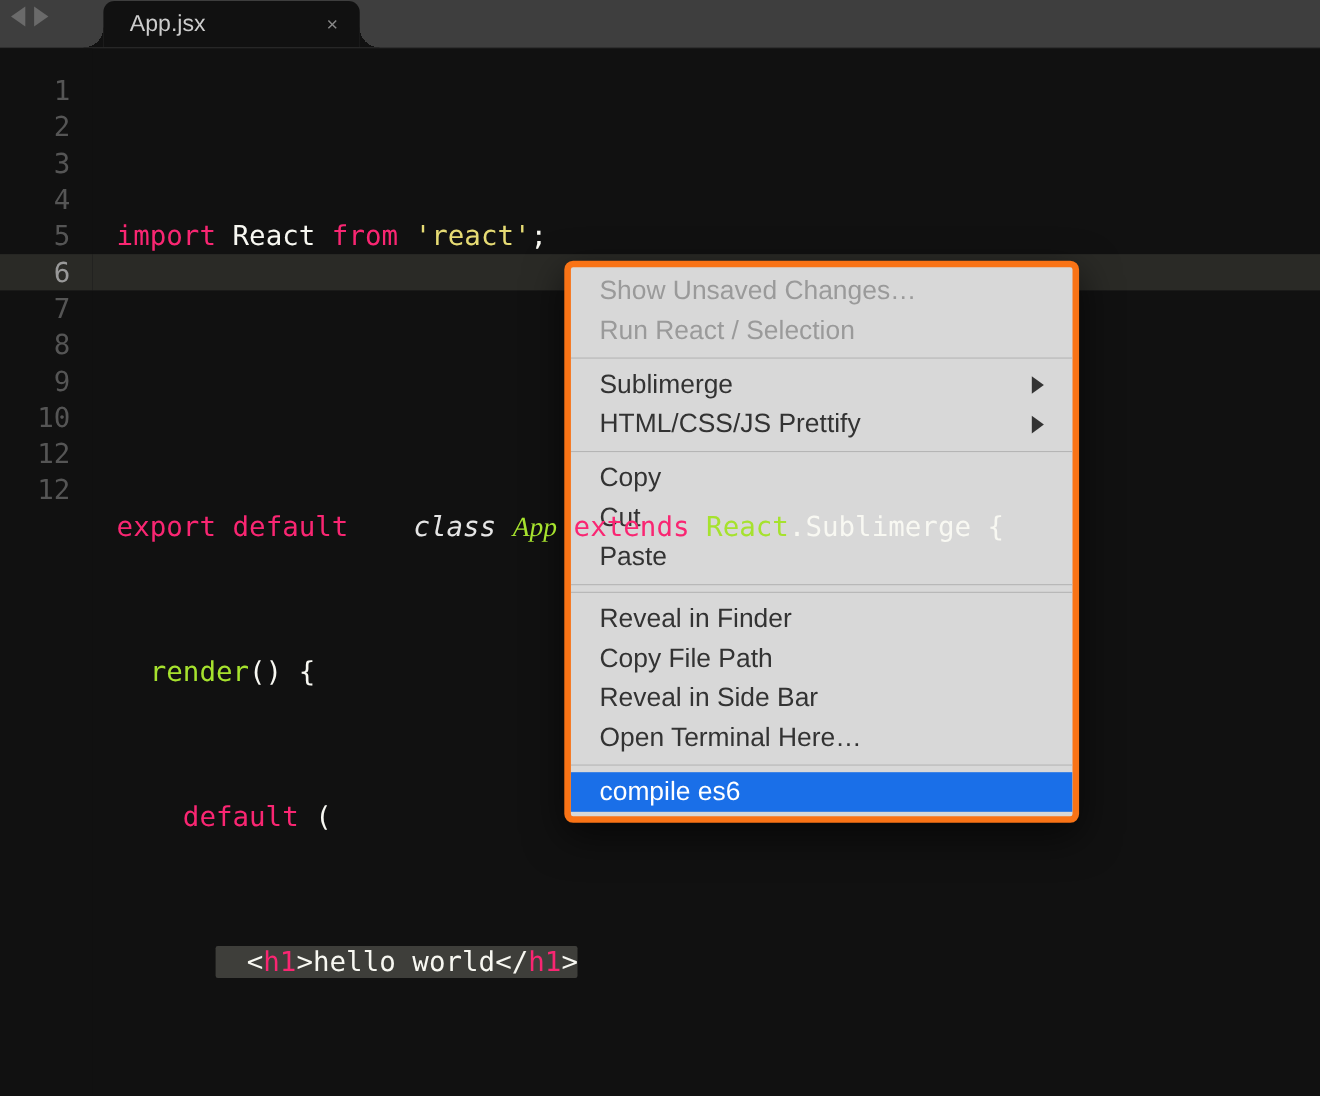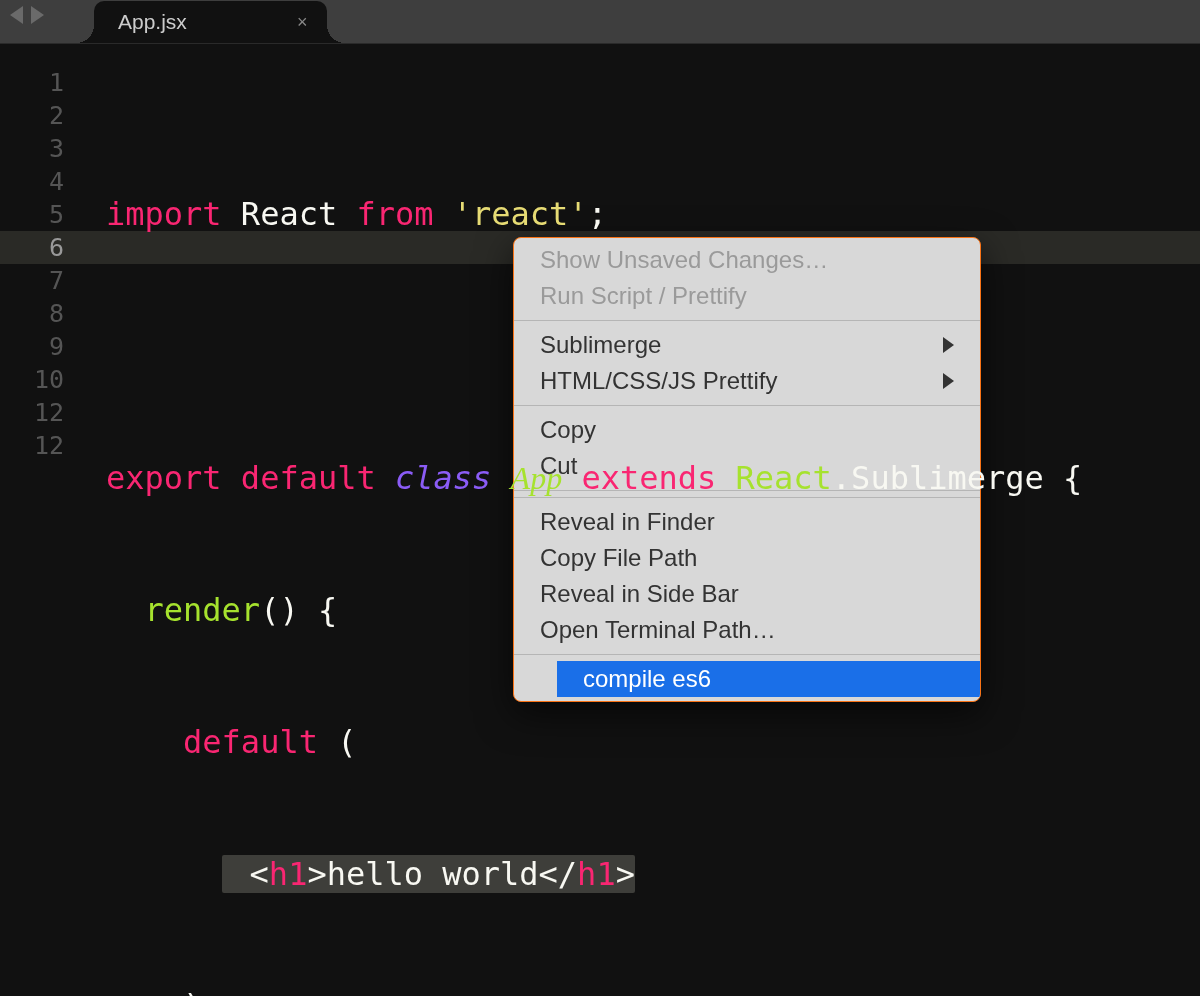--- a/index.html
+++ b/index.html
@@ -83,75 +83,74 @@
   .gutter .ln.active {
     background: #2a2a26;
     color: #999;
     margin-right: -20px;
     padding-right: 20px;
   }
   .code-area {
     position: absolute;
     left: 84px; right: 0; top: 0; bottom: 0;
     padding-top: 22px;
-    font-size: 32px;
+    font-size: 25px;
     line-height: 33px;
     white-space: pre;
   }
   .code-line { height: 33px; padding-left: 22px; }
   .hl-row {
     position: absolute;
     left: 0;
     right: 0;
     height: 33px;
     background: #2a2a26;
     z-index: 0;
   }
   .code-line span, .code-line { position: relative; z-index: 1; }
   .sel {
     background: #3e3e3a;
     border-radius: 2px;
     padding-left: 28px;
   }
   .c-red    { color: #f92672; }
   .c-white  { color: #f8f8f2; }
-  .c-bluei  { color: #8b5cf6; font-style: italic; }
+  .c-bluei  { color: #e5e5e5; font-style: italic; margin-left: 44px; }
   .c-yellow { color: #e6db74; }
   .c-green  { color: #a6e22e; }
   .c-greeni { color: #a6e22e; font-style: italic; font-family: Liberation Serif, serif; }
   .c-punc   { color: #f8f8f2; }
 
   .context-menu {
     position: absolute;
     left: 513px;
     top: 237px;
     width: 468px;
     background: #d8d8d8;
-    border: 1px solid #f97316;
+    border: 6px solid #f97316;
     border-radius: 8px;
     box-shadow: 0 12px 36px rgba(0,0,0,0.6);
     font-family: "Helvetica Neue", Arial, sans-serif;
     font-size: 24px;
     color: #333;
     padding: 4px 0;
     overflow: hidden;
   }
   .menu-item {
     height: 36px;
     line-height: 36px;
     padding: 0 26px;
     display: flex;
     justify-content: space-between;
     align-items: center;
   }
   .menu-item.disabled { color: #9a9a9a; }
   .menu-item.highlight {
     background: #1a6fe8;
     color: #fff;
-    margin-left: 43px;
   }
   .menu-sep {
     height: 1px;
     background: #b5b5b5;
     margin: 6px 0;
   }
   .submenu-arrow {
     width: 0; height: 0;
     border-top: 8px solid transparent;
     border-bottom: 8px solid transparent;
@@ -209,49 +208,52 @@
 
     
   </div>
 </div>
 
 <div class="context-menu">
   <div class="menu-item disabled">
       <span>Show Unsaved Changes…</span>
     </div>
   <div class="menu-item disabled">
-      <span>Run Script / Prettify</span>
+      <span>Run React / Selection</span>
     </div>
   <div class="menu-sep"></div>
   <div class="menu-item">
       <span>Sublimerge</span>
       <span class="submenu-arrow"></span>
     </div>
   <div class="menu-item">
       <span>HTML/CSS/JS Prettify</span>
       <span class="submenu-arrow"></span>
     </div>
   <div class="menu-sep"></div>
   <div class="menu-item">
       <span>Copy</span>
     </div>
   <div class="menu-item">
       <span>Cut</span>
     </div>
+  <div class="menu-item">
+      <span>Paste</span>
+    </div>
   <div class="menu-sep"></div>
   <div class="menu-sep"></div>
   <div class="menu-item">
       <span>Reveal in Finder</span>
     </div>
   <div class="menu-item">
       <span>Copy File Path</span>
     </div>
   <div class="menu-item">
       <span>Reveal in Side Bar</span>
     </div>
   <div class="menu-item">
-      <span>Open Terminal Path…</span>
+      <span>Open Terminal Here…</span>
     </div>
   <div class="menu-sep"></div>
   <div class="menu-item highlight">
       <span>compile es6</span>
     </div>
 </div>
 
 </body></html>

